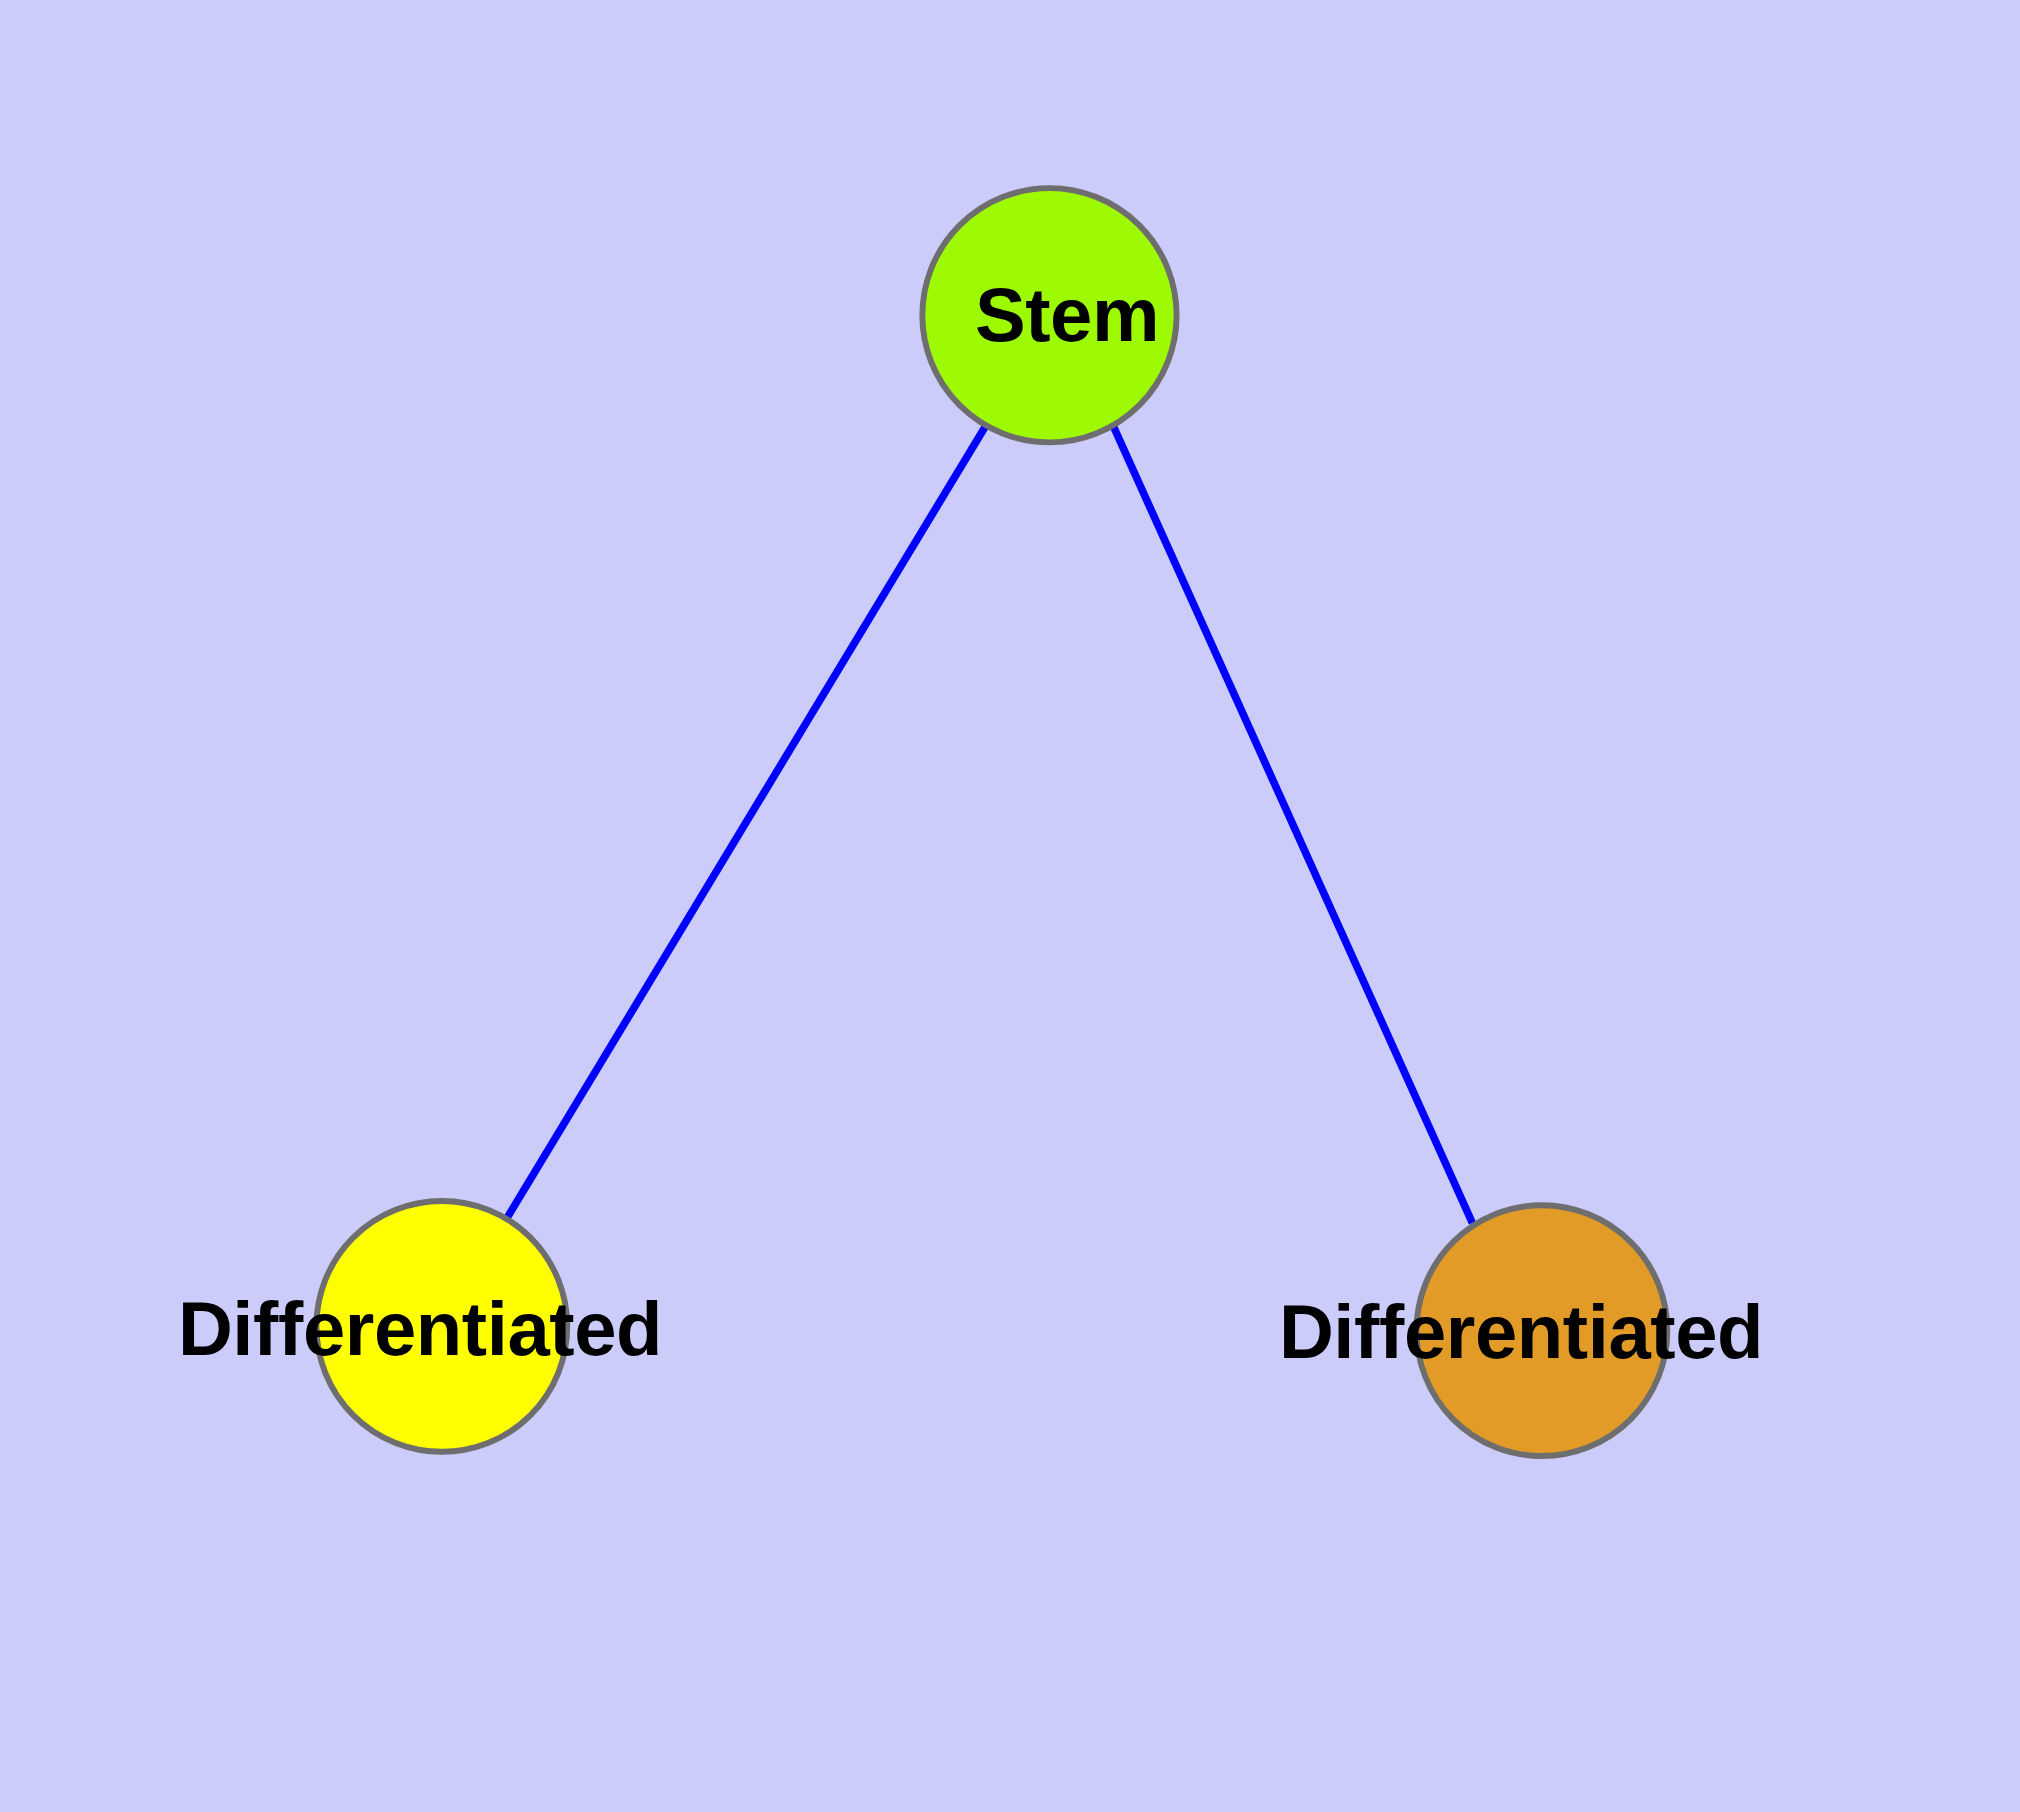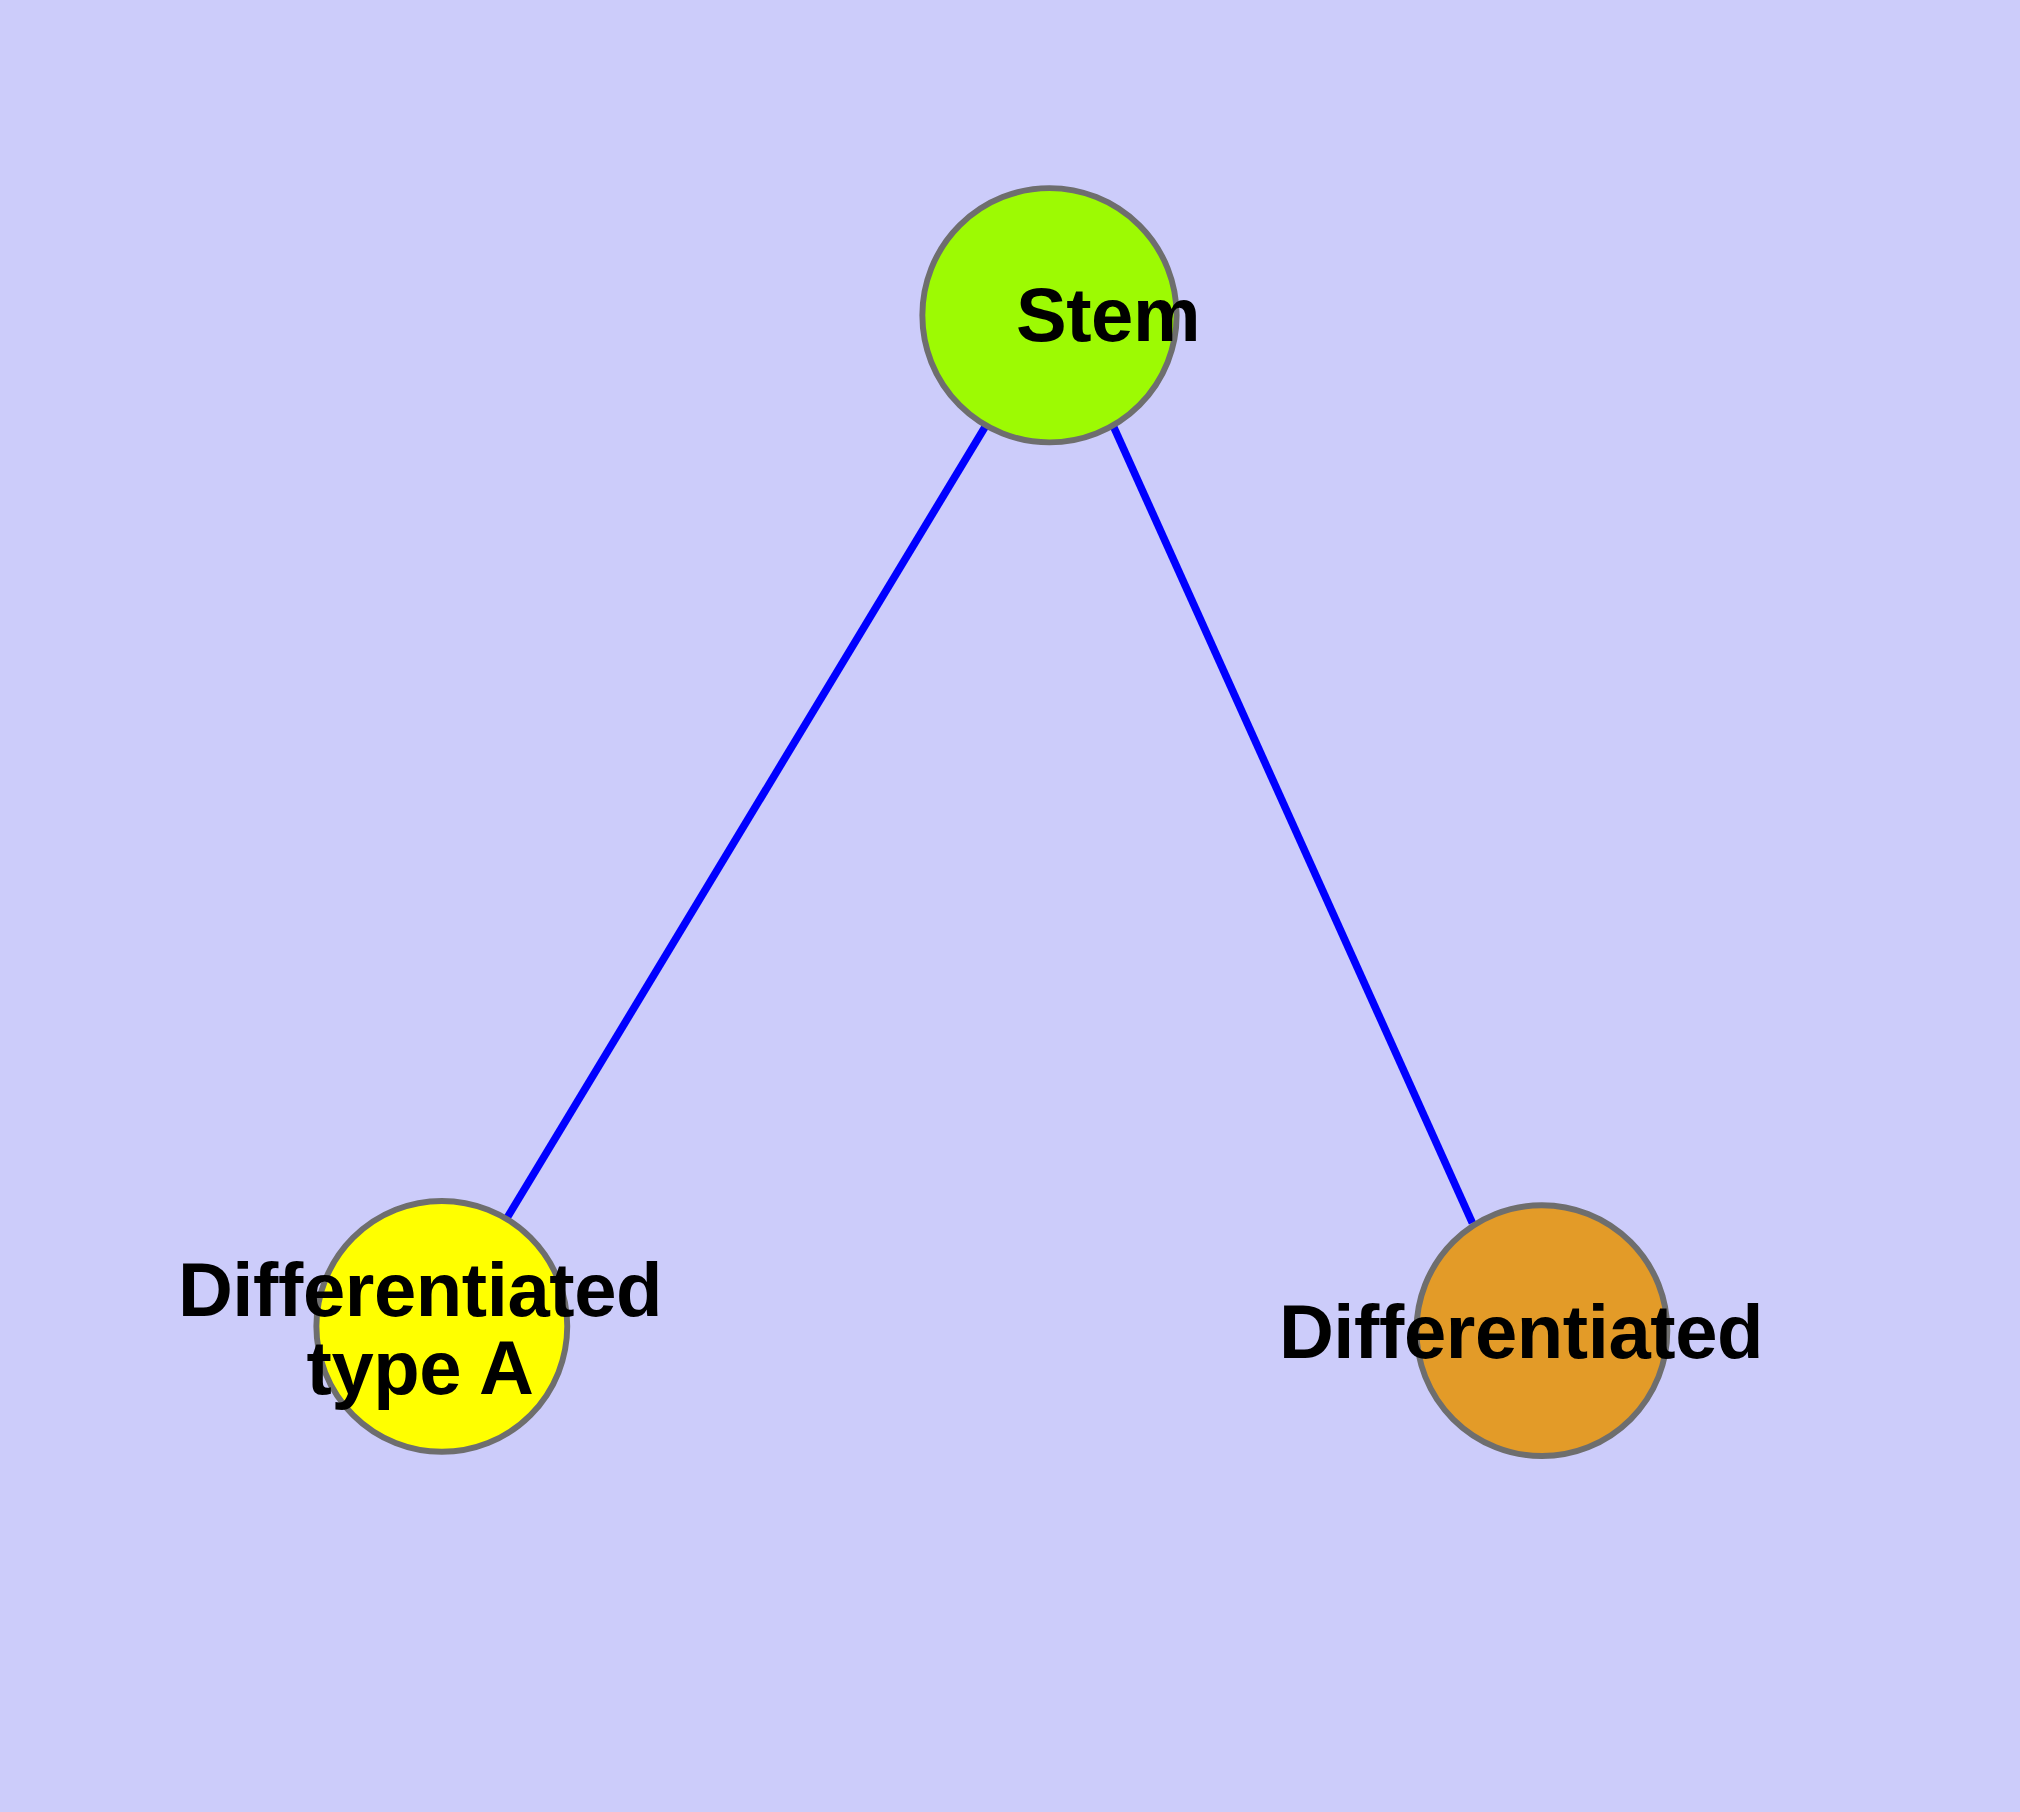--- a/index.html
+++ b/index.html
@@ -73,20 +73,20 @@
       <line class="edge-line" x1="1313" y1="502" x2="1737" y2="1443" stroke="#0000ff" stroke-width="9"></line>
     </g>
 
     <g>
       <circle class="node-circle" cx="1238" cy="372" r="150" fill="#9dfa03" stroke="#6e6e6e"></circle>
       <circle class="node-circle" cx="521" cy="1565" r="148" fill="#ffff00" stroke="#6e6e6e"></circle>
       <circle class="node-circle" cx="1819" cy="1570" r="148" fill="#e39b28" stroke="#6e6e6e"></circle>
     </g>
   </svg>
 
-  <div class="node-label label-stem" style="left: 1108px; top: 315px;"><span>Stem</span></div>
+  <div class="node-label label-stem" style="left: 1067px; top: 315px;"><span>Stem</span></div>
 
-  <div class="node-label label-type-a" style="left: 420px; top: 1329px;"><span>Differentiated</span><br><span>type A</span></div>
+  <div class="node-label label-type-a" style="left: 420px; top: 1329px;"><span>Differentiated</span><br></div>
 
   <div class="node-label label-type-b" style="left: 1521px; top: 1332px;"><span>Differentiated</span><br></div>
 
 </div>
 
 
 </body></html>

